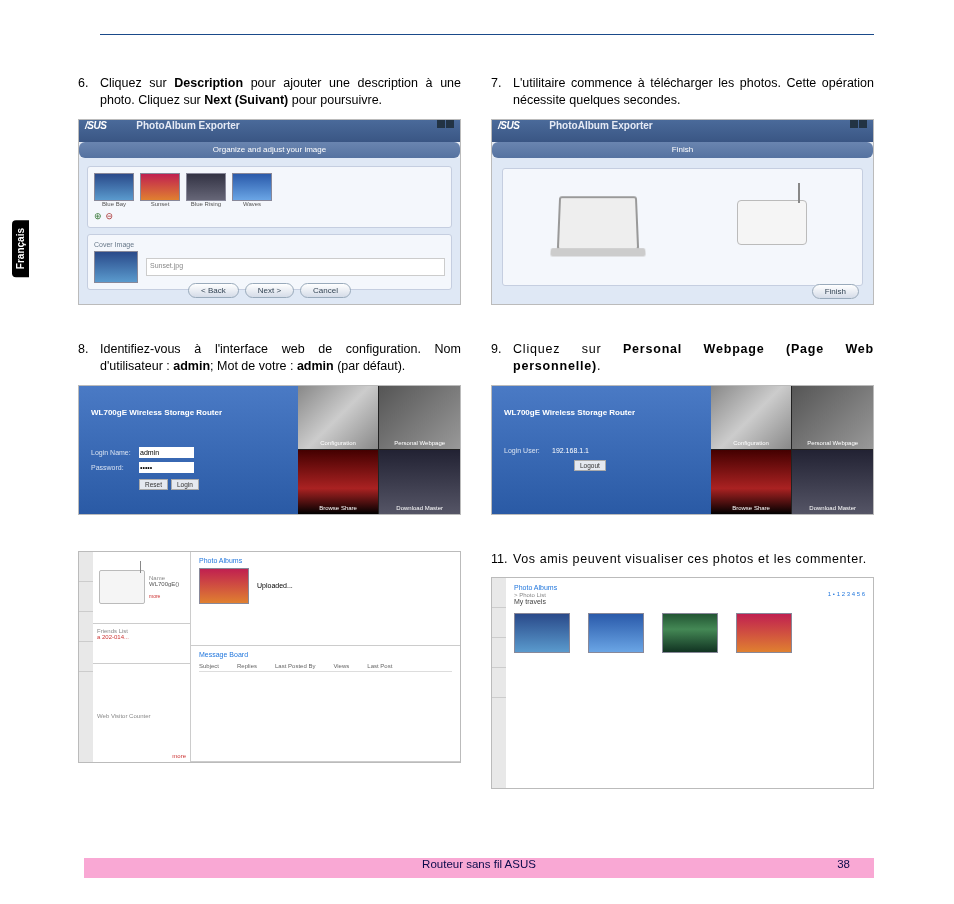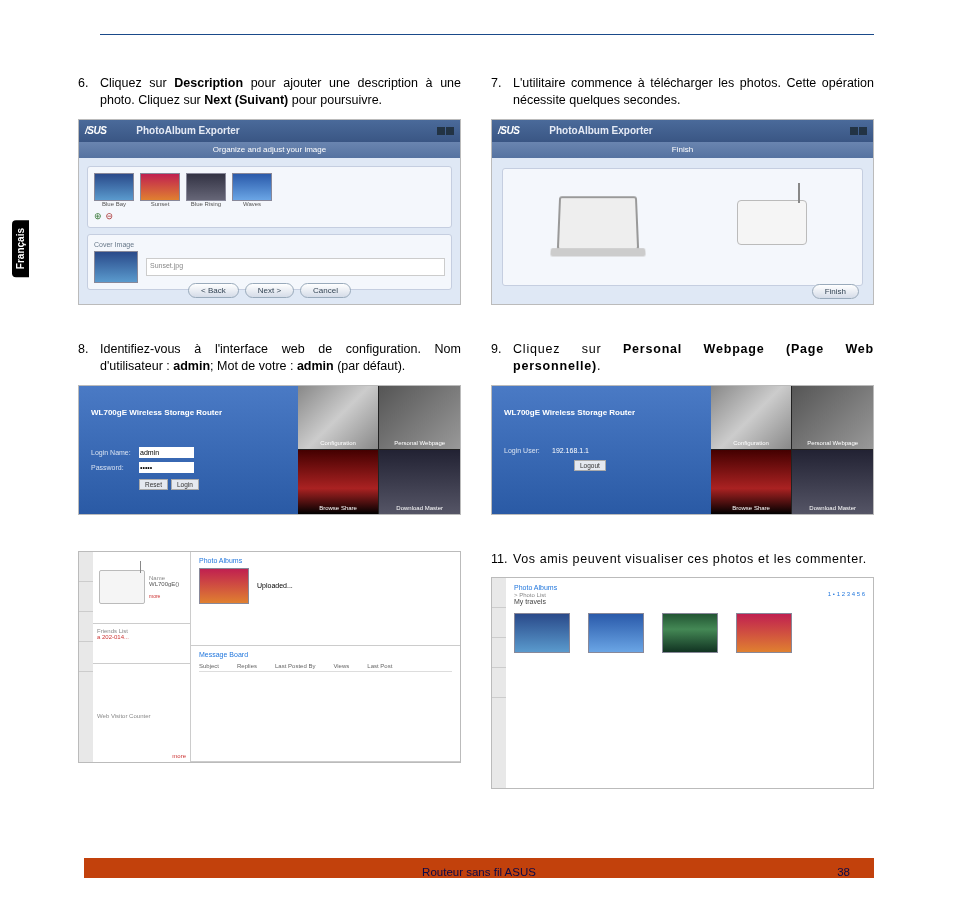--- a/index.html
+++ b/index.html
@@ -57,36 +57,36 @@
     color: #555;
     margin-bottom: 18px;
     position: relative;
   }
   .shot-exporter { height: 186px; }
   .shot-finish { height: 186px; }
   .exp-header {
     height: 22px;
     background: linear-gradient(#4a6a9a, #3a5684);
     display: flex;
-    align-items: center;
     padding: 0 6px;
     color: #fff;
     font-weight: bold;
   }
   .exp-logo { font-style: italic; letter-spacing: -0.5px; font-size: 10px; }
   .exp-title { margin-left: 30px; font-size: 10px; color: #e5eaf5; }
   .exp-winbtns { margin-left: auto; display:flex; gap:1px;}
   .exp-winbtns span{ width:8px;height:8px;background:#234; }
   .exp-sub {
     height: 16px;
     background: linear-gradient(#6a85b0, #5572a0);
     color: #fff;
     font-size: 8px;
     text-align: center;
     line-height: 16px;
+    border-radius: 6px;
   }
   .exp-body { padding: 8px; background: #dfe8f5; height: calc(100% - 38px); position: relative; }
   .panel { background: #f4f7fc; border: 1px solid #c5cee0; border-radius: 3px; padding: 6px; margin-bottom: 6px; }
   .thumbs { display:flex; gap:6px; }
   .thumb { width:40px; height:28px; background:#aac; border:1px solid #889; display:flex;align-items:center;justify-content:center; font-size:6px;color:#fff;}
   .thumb.sunset{background:linear-gradient(#c02050,#e08030);}
   .thumb.sea{background:linear-gradient(#2a4a8a,#5a9acd);}
   .thumb.dark{background:linear-gradient(#334,#667);}
   .thumb.blue{background:linear-gradient(#2a5aaa,#6aa5e5);}
   .thlabel{font-size:6px;color:#555;text-align:center;width:40px;}
@@ -150,23 +150,23 @@
   .fr-main .bigt{color:#444;font-size:7px;margin-bottom:8px;}
   .fr-thumbs{display:flex;gap:18px;margin-top:8px;}
   .fr-thumbs .thumb{width:56px;height:40px;}
 
   .footer{
     position:absolute;
     bottom:26px;
     left:84px;
     right:80px;
     height:20px;
-    background:#c2410c;
+    background:#f9a8d4;
     display:flex;
-    align-items:flex-end;
+    align-items:flex-start;
     justify-content:center;
     font-size:11.5px;
     color:#0a0a4a;
   }
   .footer .pg{
     position:absolute;
     right:24px;
     font-weight:normal;
     color:#0a0a4a;
   }

